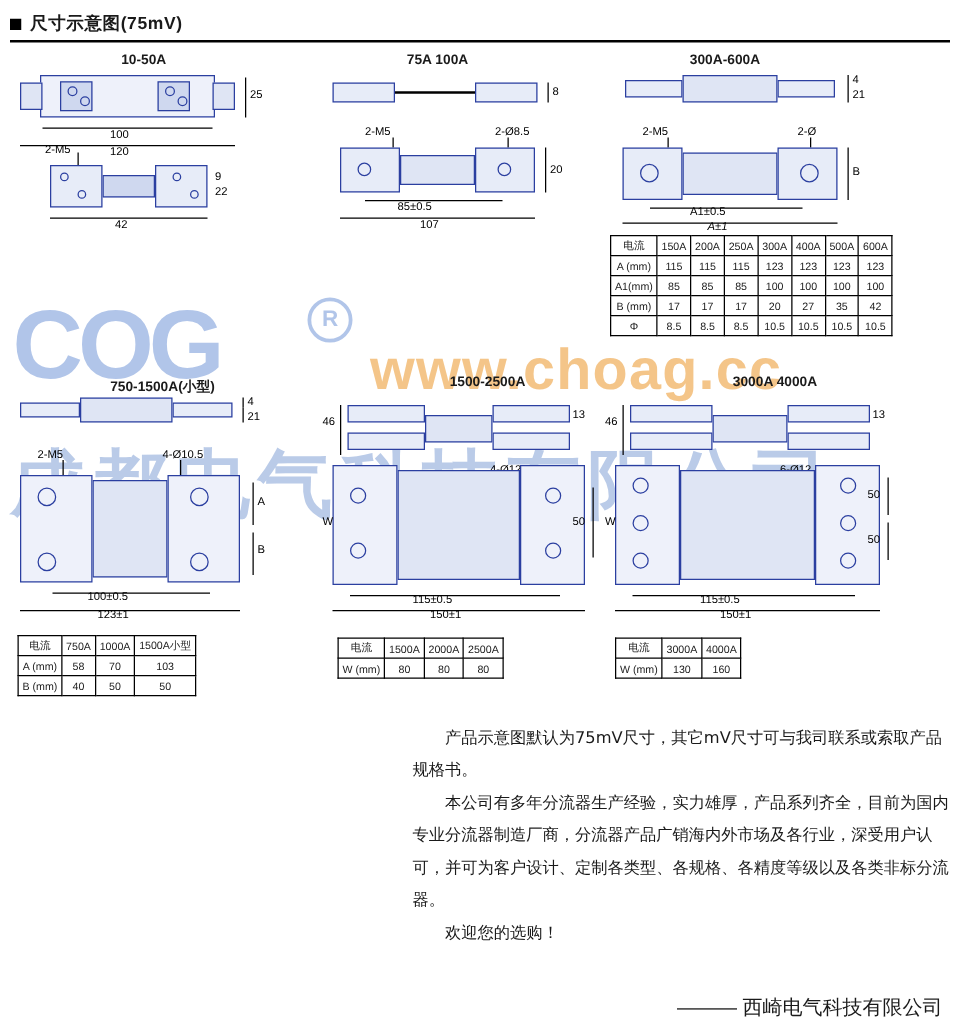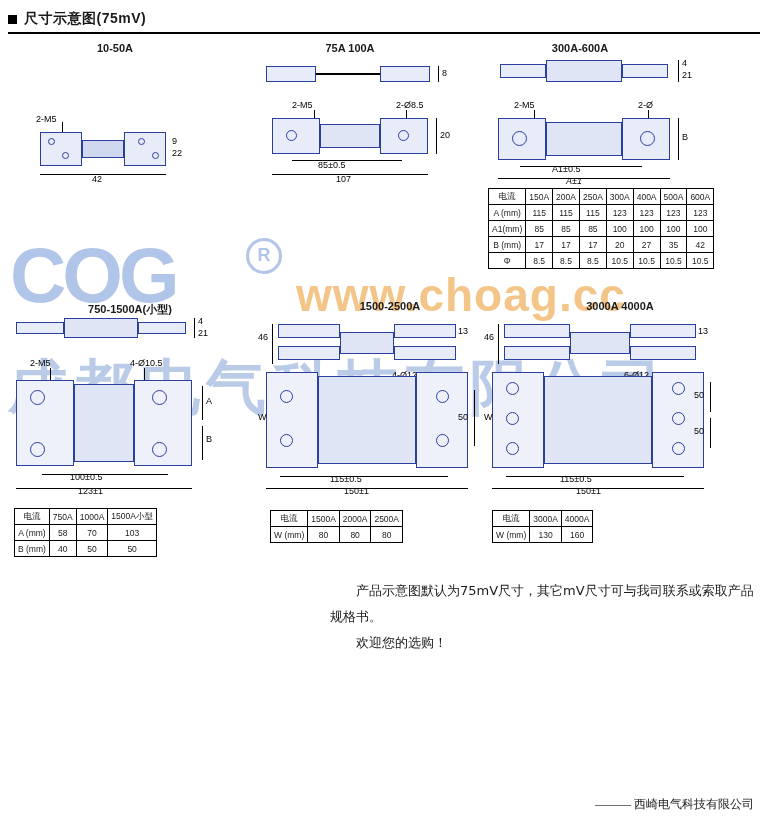--- a/index.html
+++ b/index.html
@@ -66,40 +66,61 @@
   }
 
   
   .para{
     position:absolute;left:330px;top:578px;width:430px;
     font-size:13px;line-height:26px;color:#1a1a1a;
     font-family:"DejaVu Sans",sans-serif;
   }
   .para p{margin:0;text-indent:2em;}
   .sign{
-    position:absolute;right:14px;top:796px;font-size:12px;
-    font-family:Liberation Serif, serif;
+    position:absolute;right:14px;top:796px;font-size:16px;
+    font-family:Liberation Sans, sans-serif;
   }
 </style>
 </head>
 <body>
 
 <div class="page">
 
   <div class="hdr">
     <div class="sq"></div>
     <div class="ttl">尺寸示意图(75mV)</div>
   </div>
 
   <div class="wm wm-cg">COG</div>
   <div class="wm wm-r">R</div>
   <div class="wm wm-url">www.choag.cc</div>
   <div class="wm wm-cn">成都电气科技有限公司</div>
 
   <div class="abs cap" style="left:50px;top:42px;width:130px;">10-50A</div>
+  <div class="abs" style="left:14px;top:56px;width:210px;height:110px;">
+
+     <div class="lnb blue" style="left:18px;top:4px;width:140px;height:34px;background:#eef1fa;"></div>
+     <div class="lnb blue" style="left:2px;top:10px;width:18px;height:22px;background:#dfe5f4;"></div>
+     <div class="lnb blue" style="left:156px;top:10px;width:18px;height:22px;background:#dfe5f4;"></div>
+     <div class="lnb blue" style="left:34px;top:9px;width:26px;height:24px;background:#cfd8ef;"></div>
+     <div class="lnb blue" style="left:112px;top:9px;width:26px;height:24px;background:#cfd8ef;"></div>
+     <div class="lnb blue" style="left:40px;top:13px;width:8px;height:8px;border-radius:50%;"></div>
+     <div class="lnb blue" style="left:50px;top:21px;width:8px;height:8px;border-radius:50%;"></div>
+     <div class="lnb blue" style="left:118px;top:13px;width:8px;height:8px;border-radius:50%;"></div>
+     <div class="lnb blue" style="left:128px;top:21px;width:8px;height:8px;border-radius:50%;"></div>
+
+     <div class="ln" style="left:182px;top:6px;width:1px;height:32px;"></div>
+     <div class="abs dim" style="left:186px;top:14px;">25</div>
+
+     <div class="ln" style="left:20px;top:46px;width:136px;height:1px;"></div>
+     <div class="abs dim" style="left:74px;top:46px;">100</div>
+
+     <div class="ln" style="left:2px;top:60px;width:172px;height:1px;"></div>
+     <div class="abs dim" style="left:74px;top:60px;">120</div>
+  </div>
 
   <div class="abs" style="left:14px;top:118px;width:220px;height:70px;">
      <div class="abs dim" style="left:22px;top:-4px;">2-M5</div>
      <div class="ln" style="left:48px;top:4px;width:1px;height:10px;"></div>
      <div class="lnb blue" style="left:26px;top:14px;width:42px;height:34px;background:#e7ecf8;"></div>
      <div class="lnb blue" style="left:110px;top:14px;width:42px;height:34px;background:#e7ecf8;"></div>
      <div class="lnb blue" style="left:68px;top:22px;width:42px;height:18px;background:#cfd8ef;"></div>
      <div class="lnb blue" style="left:34px;top:20px;width:7px;height:7px;border-radius:50%;"></div>
      <div class="lnb blue" style="left:48px;top:34px;width:7px;height:7px;border-radius:50%;"></div>
      <div class="lnb blue" style="left:124px;top:20px;width:7px;height:7px;border-radius:50%;"></div>
@@ -378,17 +399,18 @@
             <td class="rh">W (mm)</td>
             <td class="">130</td>
             <td class="">160</td>
           </tr>
         </tbody>
       </table>
   </div>
 
   <div class="para">
     <p>产品示意图默认为75mV尺寸，其它mV尺寸可与我司联系或索取产品规格书。</p>
+    <p>本公司有多年分流器生产经验，实力雄厚，产品系列齐全，目前为国内专业分流器制造厂商，分流器产品广销海内外市场及各行业，深受用户认可，并可为客户设计、定制各类型、各规格、各精度等级以及各类非标分流器。</p>
     <p>欢迎您的选购！</p>
   </div>
   <div class="sign">——— 西崎电气科技有限公司</div>
 
 </div>
 
 </body></html>

